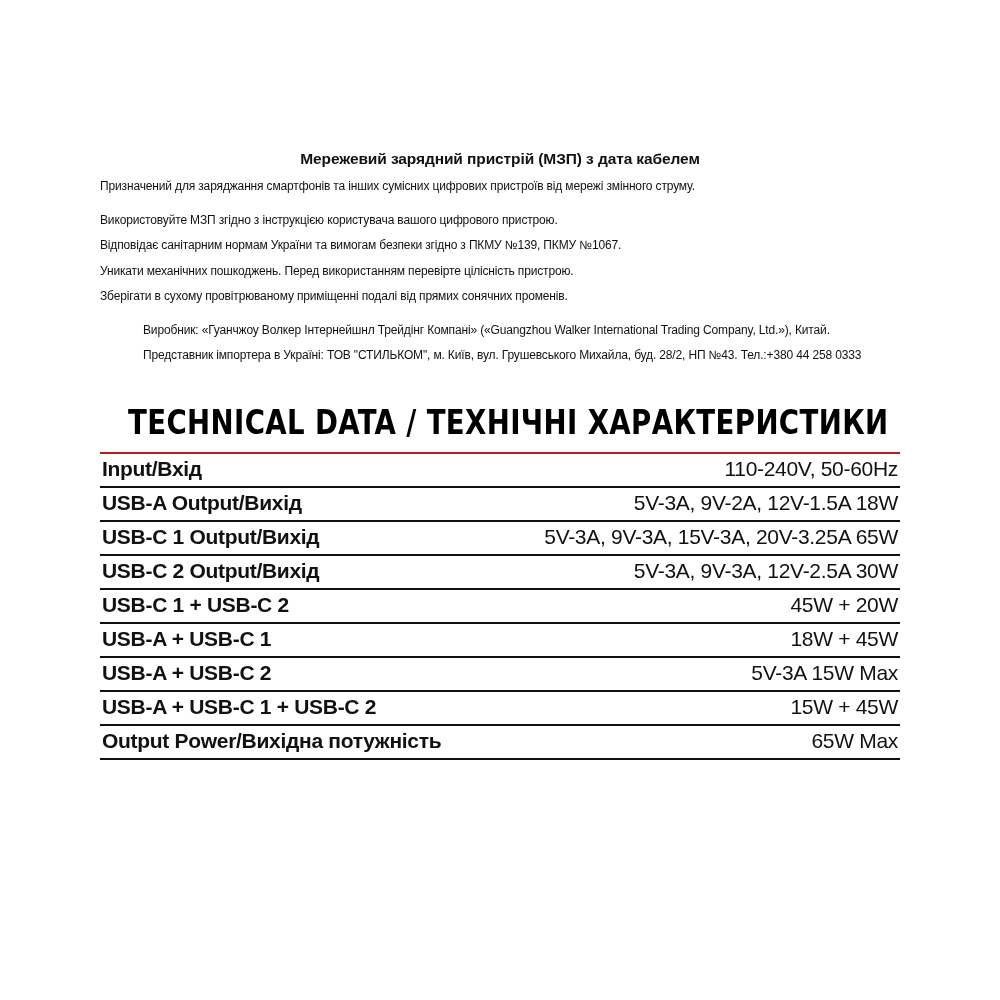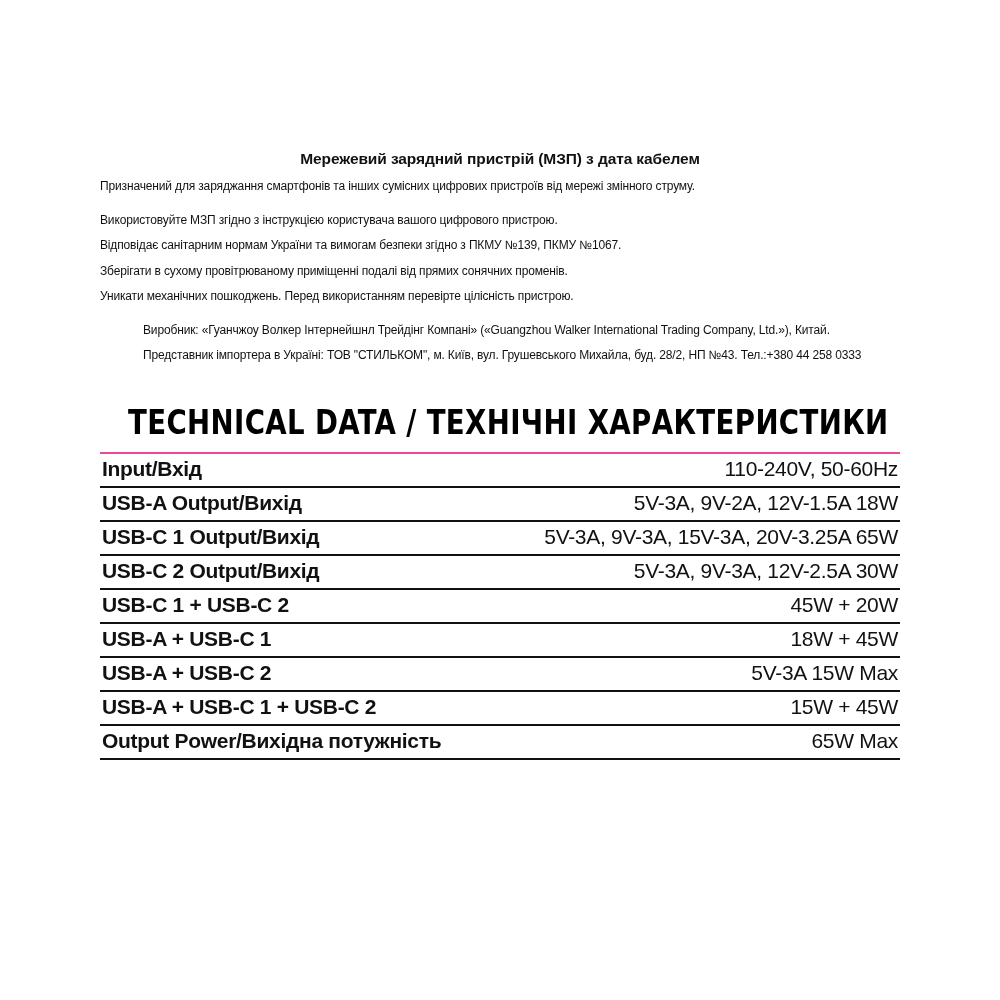--- a/index.html
+++ b/index.html
@@ -60,21 +60,21 @@
   table.spec {
     width: 800px;
     margin: 10px auto 0 auto;
     border-collapse: collapse;
     table-layout: fixed;
   }
   table.spec tr {
     border-bottom: 2px solid #111;
   }
   table.spec tr:first-child {
-    border-top: 2px solid #ec4899;
+    border-top: 2px solid #b91c1c;
   }
   table.spec td {
     padding: 3px 2px 5px 2px;
     font-size: 21px;
     color: #111;
     vertical-align: baseline;
     white-space: nowrap;
   }
   td.label {
     font-weight: bold;
@@ -91,22 +91,22 @@
 
 <div class="page">
 
   <div class="doc-title">Мережевий зарядний пристрій (МЗП) з дата кабелем</div>
 
   <div class="body-text">
     <p class="para">Призначений для заряджання смартфонів та інших сумісних цифрових пристроїв від мережі змінного струму.</p>
     <div class="gap"></div>
     <p class="para">Використовуйте МЗП згідно з інструкцією користувача вашого цифрового пристрою.</p>
     <p class="para">Відповідає санітарним нормам України та вимогам безпеки згідно з ПКМУ №139, ПКМУ №1067.</p>
+    <p class="para">Уникати механічних пошкоджень. Перед використанням перевірте цілісність пристрою.</p>
     <p class="para">Зберігати в сухому провітрюваному приміщенні подалі від прямих сонячних променів.</p>
-    <p class="para">Уникати механічних пошкоджень. Перед використанням перевірте цілісність пристрою.</p>
     <div class="gap"></div>
     <p class="para"><span class="bold">Виробник:</span><span> «Гуанчжоу Волкер Інтернейшнл Трейдінг Компані» («Guangzhou Walker International Trading Company, Ltd.»), Китай. </span><span class="bold">Представник імпортера в Україні:</span><span> ТОВ "СТИЛЬКОМ", м. Київ, вул. Грушевського Михайла, буд. 28/2, НП №43. Тел.:+380 44 258 0333</span></p>
   </div>
 
   <div class="spec-title">TECHNICAL DATA / ТЕХНІЧНІ ХАРАКТЕРИСТИКИ</div>
 
   <table class="spec">
     <tbody>
       <tr>
         <td class="label">Input/Вхід</td>

